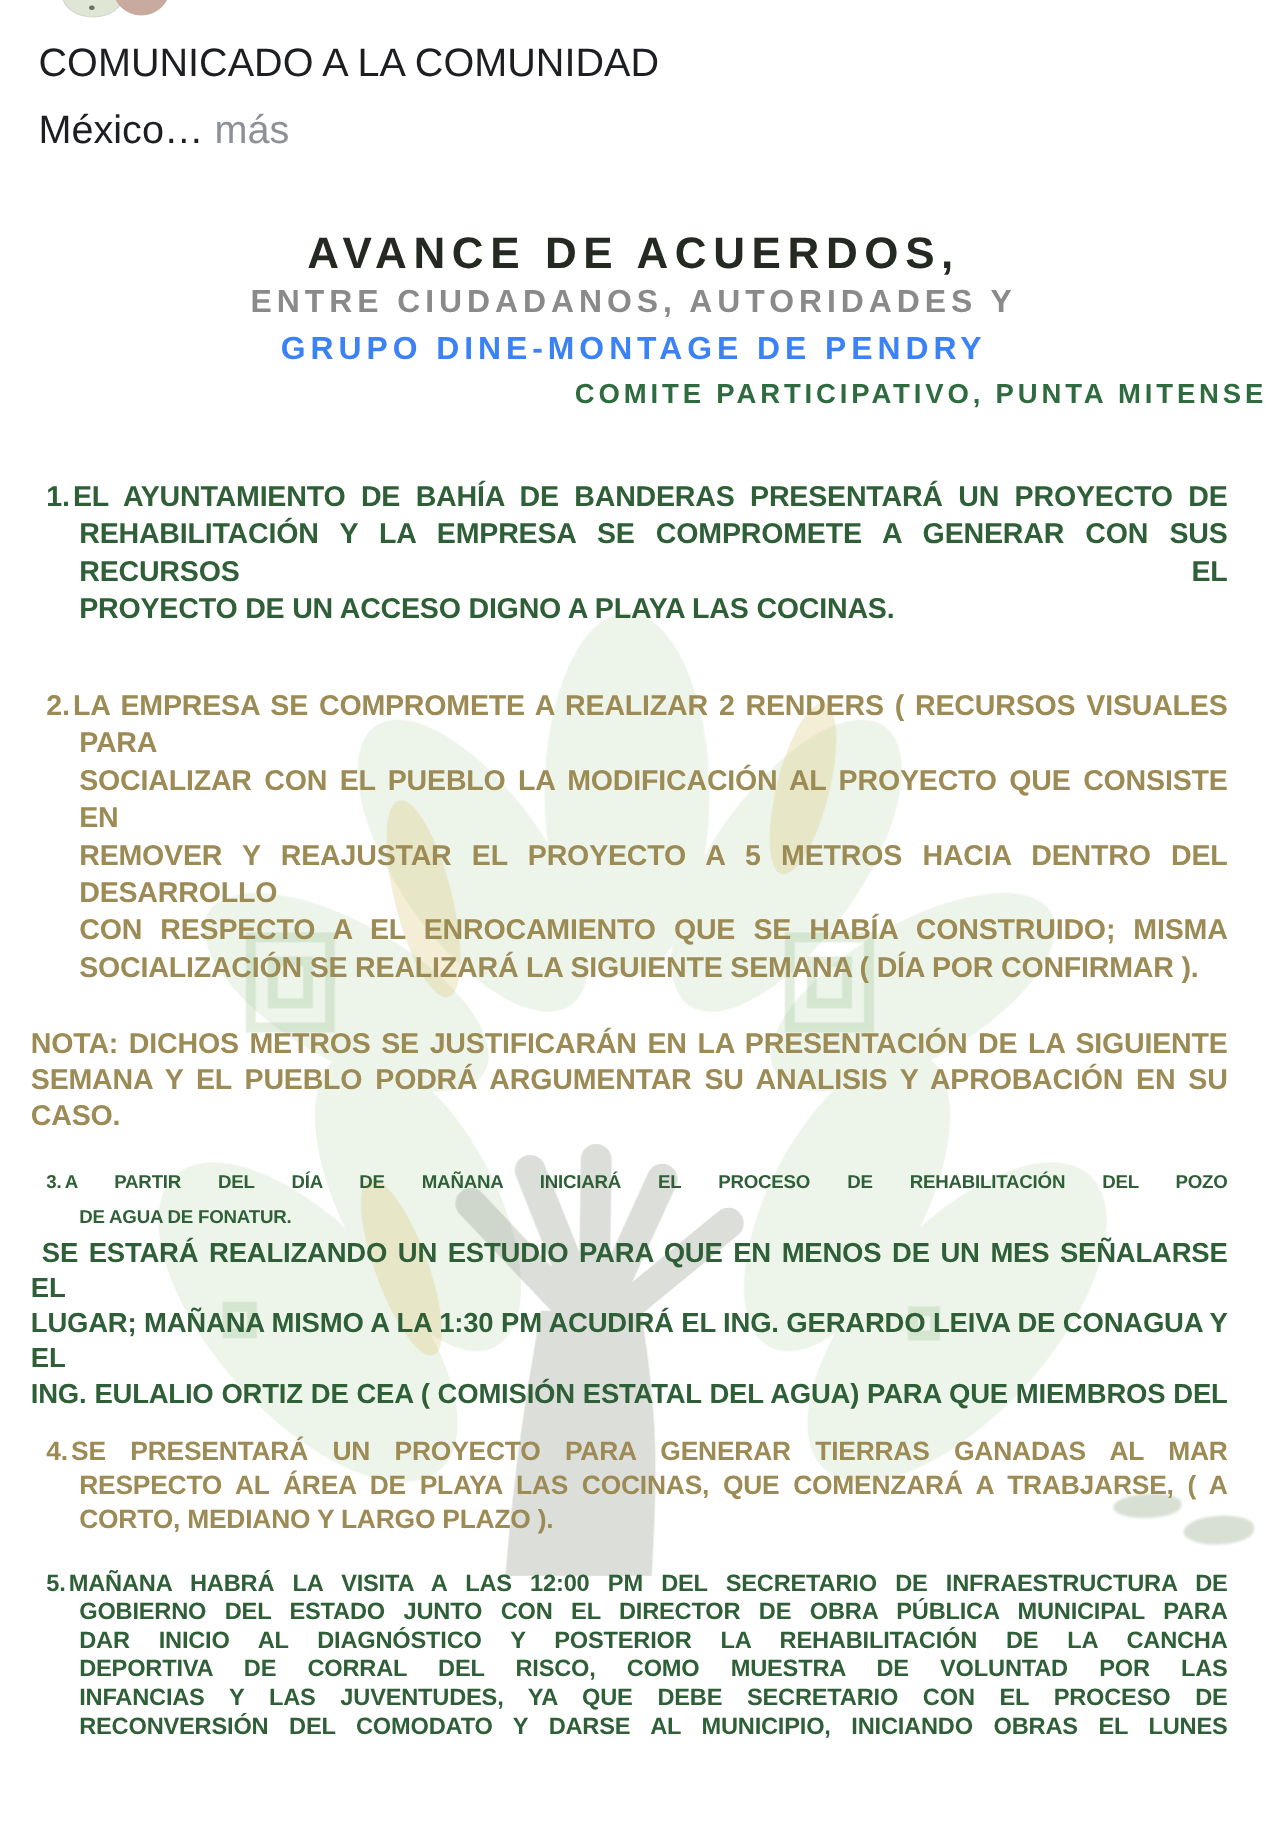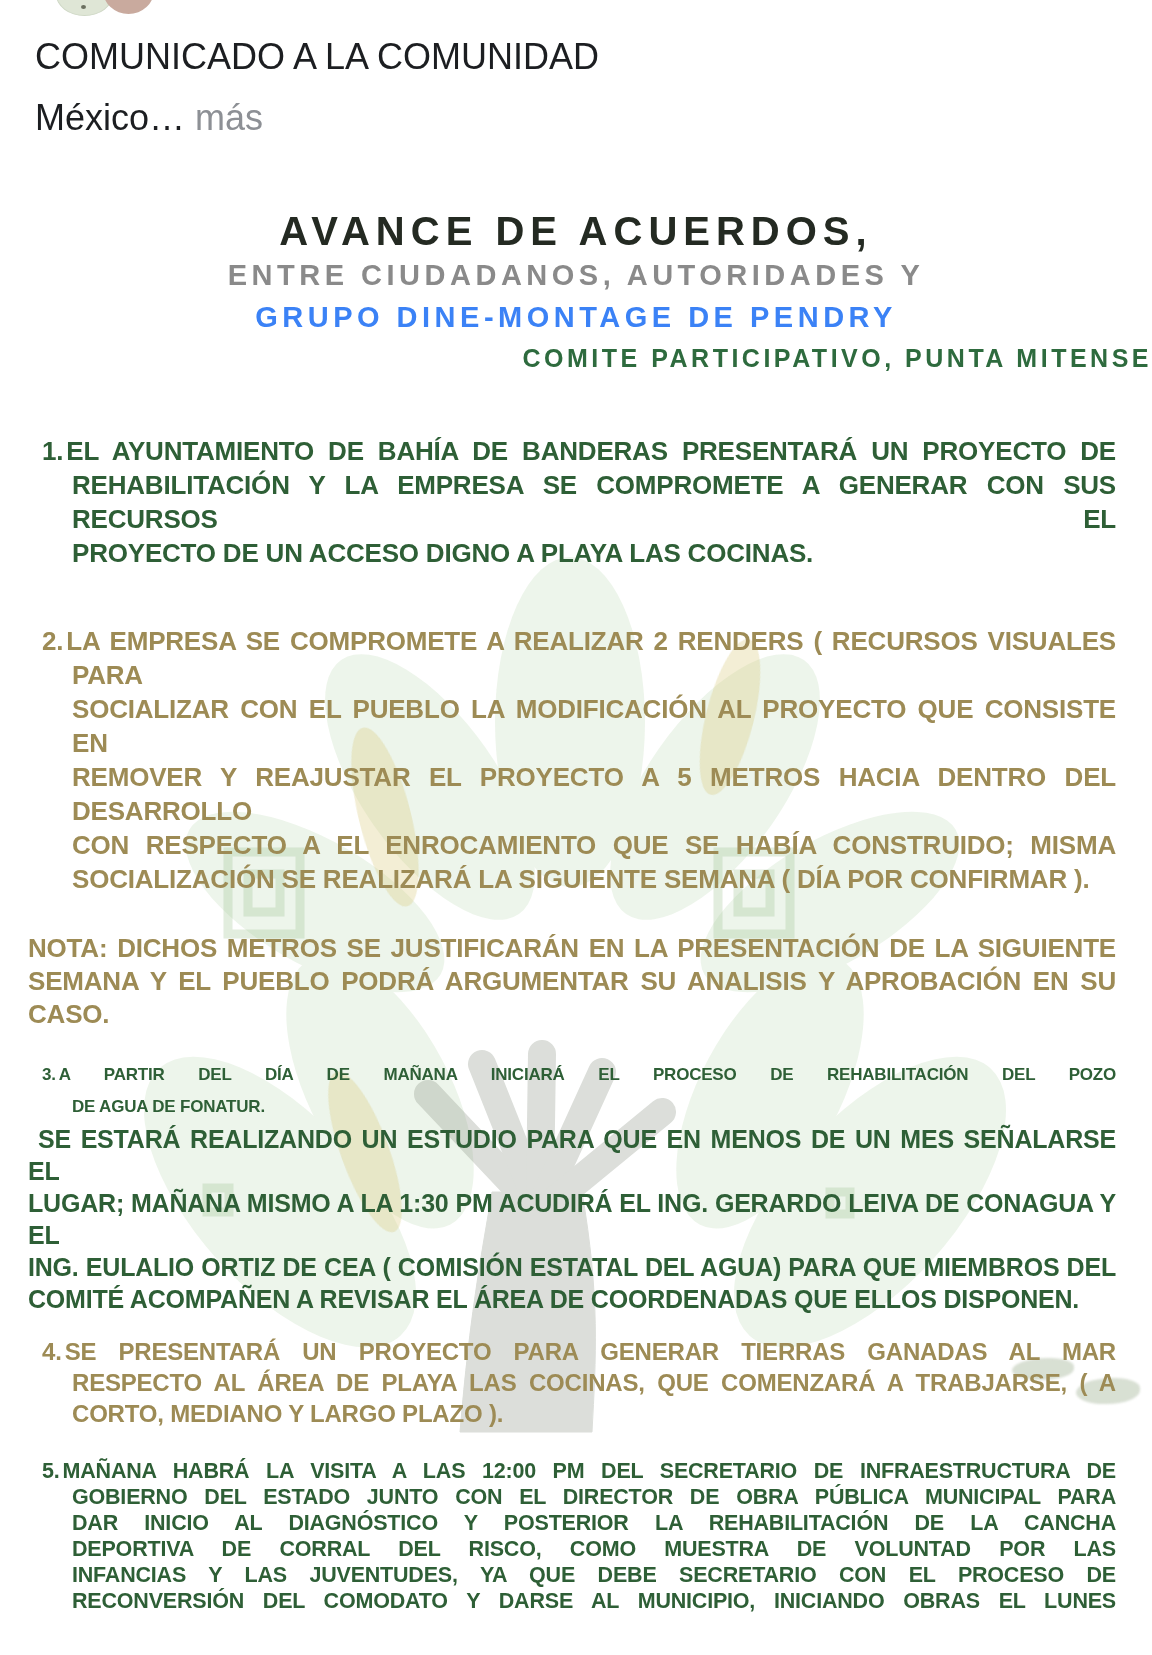--- a/index.html
+++ b/index.html
@@ -135,21 +135,20 @@
         <div class="line last">SEMANA Y EL PUEBLO PODRÁ ARGUMENTAR SU ANALISIS Y APROBACIÓN  EN SU CASO.</div>
       </div>
       <div class="block item" style="color: rgb(46, 95, 54);">
         <div class="line"><span class="num">3.</span>A PARTIR DEL DÍA DE MAÑANA INICIARÁ EL PROCESO DE REHABILITACIÓN DEL POZO</div>
         <div class="line last">DE AGUA DE FONATUR.</div>
       </div>
       <div class="block para" style="color: rgb(46, 95, 54);">
         <div class="line">SE ESTARÁ REALIZANDO UN ESTUDIO PARA QUE EN MENOS DE UN MES SEÑALARSE EL</div>
         <div class="line">LUGAR; MAÑANA MISMO A LA 1:30 PM ACUDIRÁ EL ING. GERARDO LEIVA DE CONAGUA Y EL</div>
         <div class="line">ING. EULALIO ORTIZ DE CEA ( COMISIÓN ESTATAL DEL AGUA) PARA QUE MIEMBROS DEL</div>
-        <div class="line last">COMITÉ ACOMPAÑEN A REVISAR EL ÁREA DE COORDENADAS QUE ELLOS DISPONEN.</div>
       </div>
       <div class="block item" style="color: rgb(157, 139, 85);">
         <div class="line"><span class="num">4.</span>SE PRESENTARÁ UN PROYECTO PARA GENERAR TIERRAS GANADAS AL MAR</div>
         <div class="line">RESPECTO AL ÁREA DE PLAYA LAS COCINAS, QUE COMENZARÁ A TRABJARSE, ( A</div>
         <div class="line last">CORTO, MEDIANO Y LARGO PLAZO ).</div>
       </div>
       <div class="block item" style="color: rgb(46, 95, 54);">
         <div class="line"><span class="num">5.</span>MAÑANA HABRÁ LA VISITA A LAS 12:00 PM DEL SECRETARIO DE INFRAESTRUCTURA DE</div>
         <div class="line">GOBIERNO DEL ESTADO JUNTO CON EL DIRECTOR DE OBRA PÚBLICA MUNICIPAL PARA</div>
         <div class="line">DAR INICIO AL DIAGNÓSTICO Y POSTERIOR LA REHABILITACIÓN DE LA CANCHA</div>

